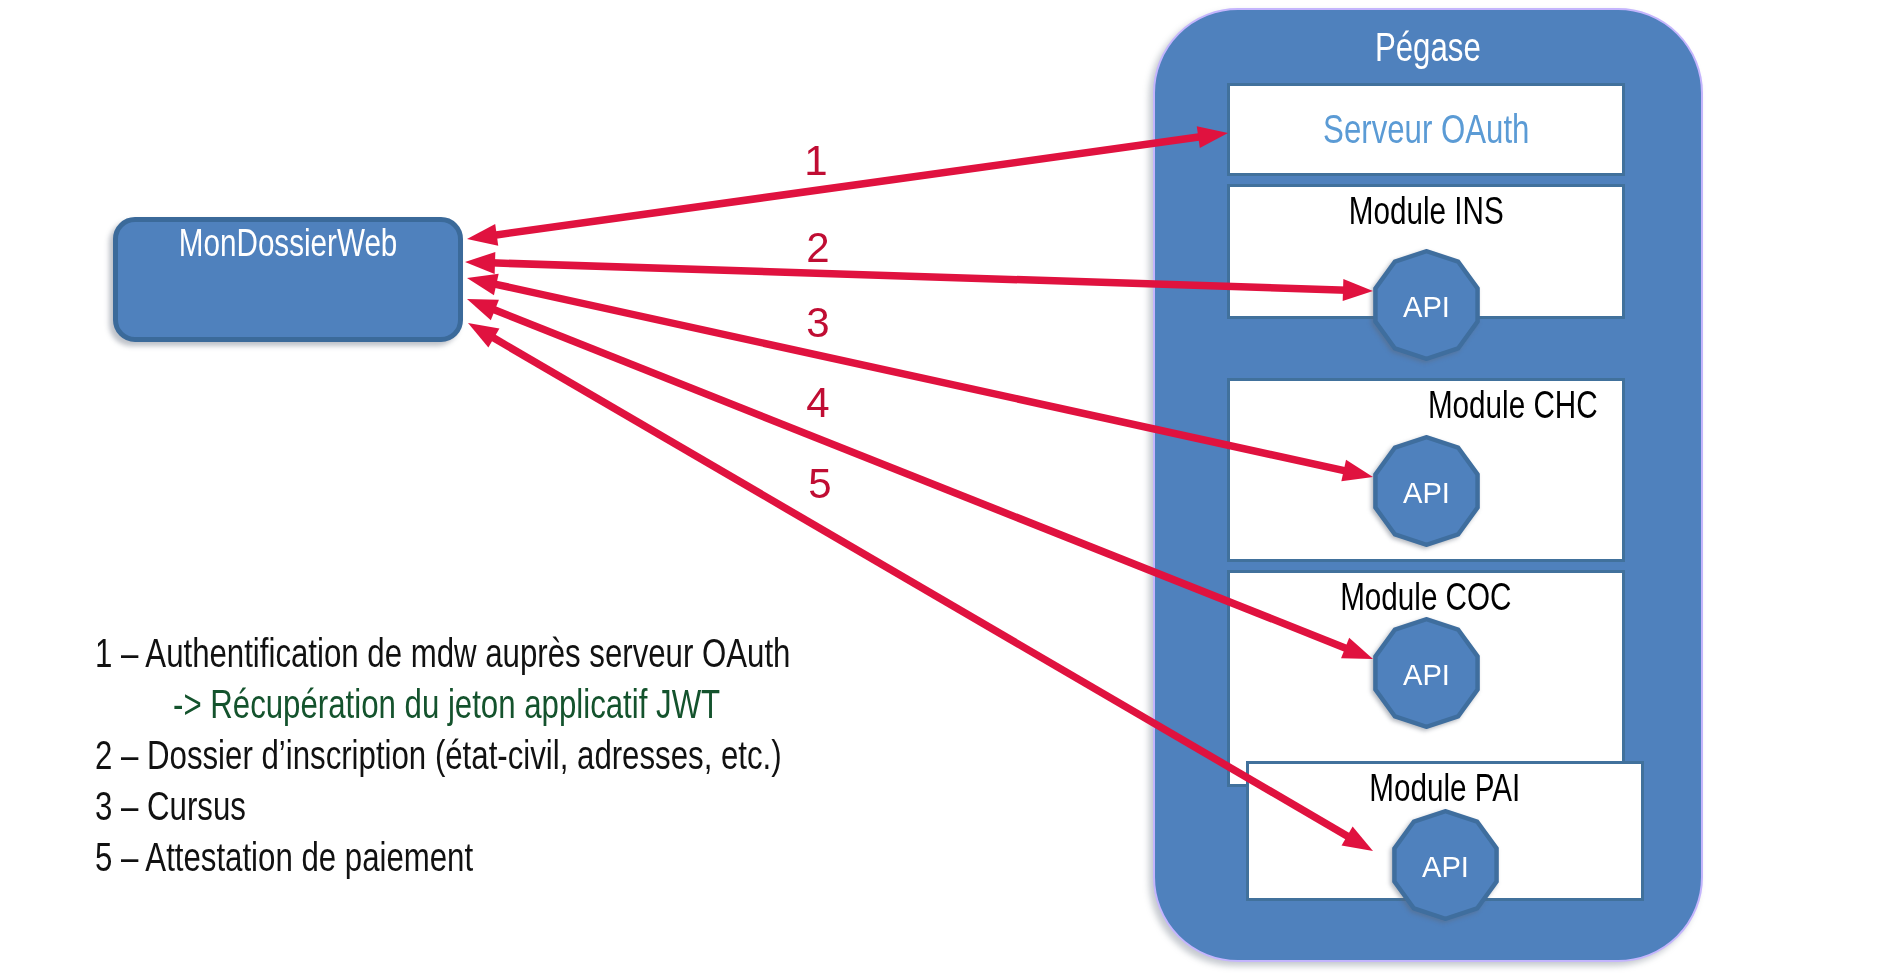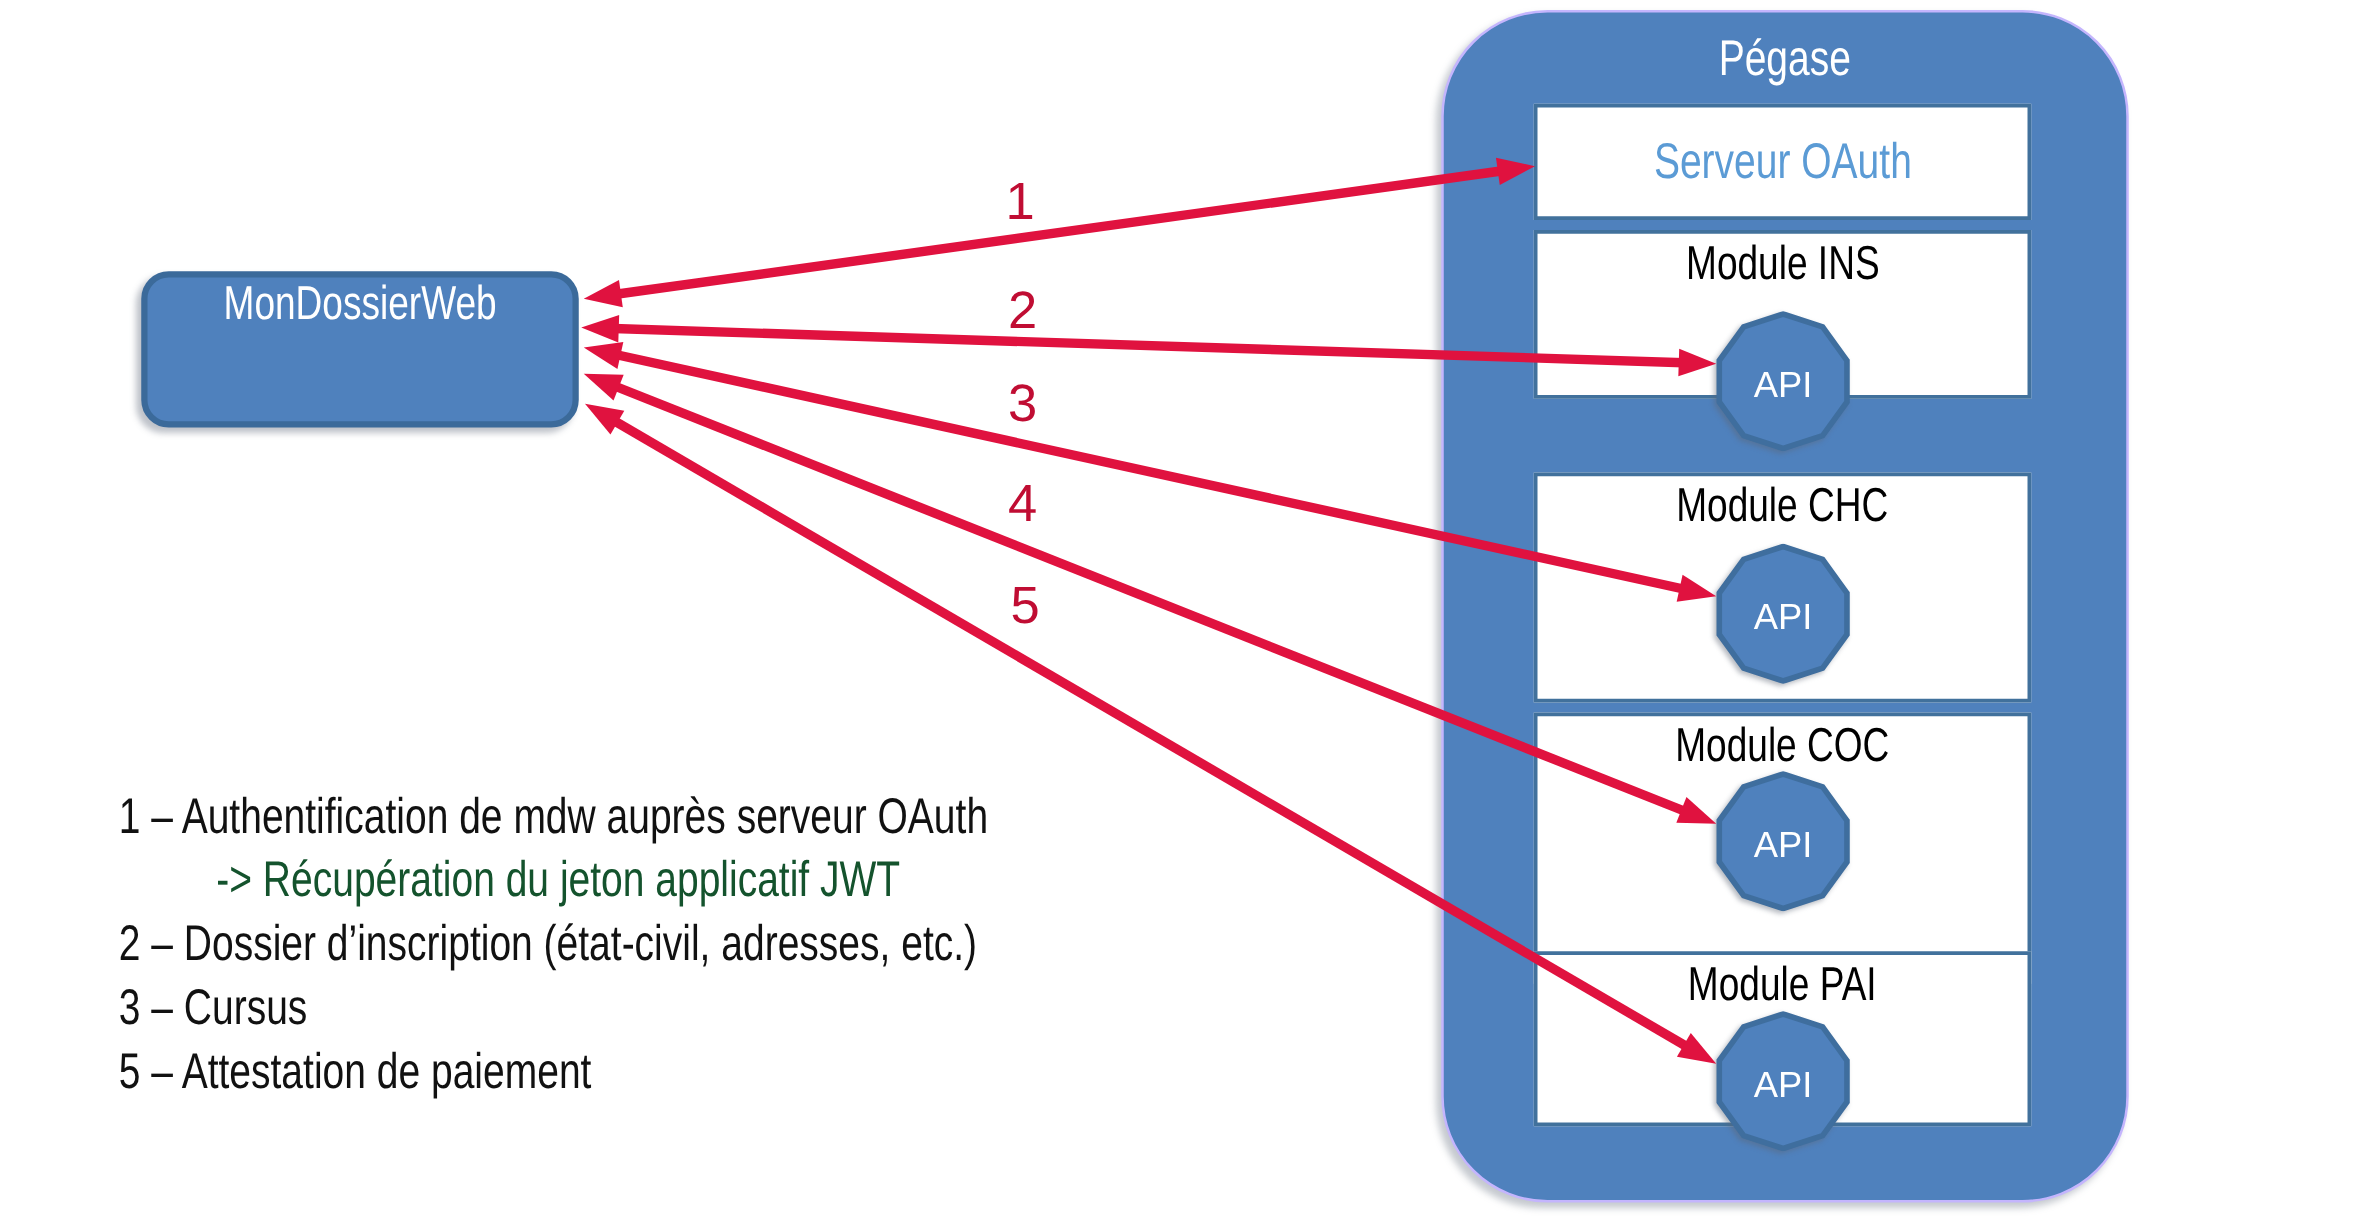--- a/index.html
+++ b/index.html
@@ -68,35 +68,35 @@
         <div class="sbox sbox-oauth" style="top: 73px; height: 93px;">
           <span class="cond oauth-text">Serveur OAuth</span>
         </div>
         <div class="sbox sbox-module" style="top: 174px; height: 135px;">
           <span class="cond module-title">Module INS</span>
           <svg viewBox="0 0 100 100" class="deca" style="top: 62px;">
             <polygon points="95.6,35.2 78.2,11.2 50,2 21.8,11.2 4.4,35.2 4.4,64.8 21.8,88.8 50,98 78.2,88.8 95.6,64.8" fill="#4F81BD" stroke="#3F6E9E" stroke-width="4"></polygon>
             <text x="50" y="61" text-anchor="middle" font-size="26" fill="#ffffff">API</text>
           </svg>
         </div>
-        <div class="sbox sbox-module" style="top: 368px; height: 184px;">
+        <div class="sbox sbox-module" style="top: 368px; height: 184px; align-items: flex-end;">
           <span class="cond module-title">Module CHC</span>
           <svg viewBox="0 0 100 100" class="deca" style="top: 54px;">
             <polygon points="95.6,35.2 78.2,11.2 50,2 21.8,11.2 4.4,35.2 4.4,64.8 21.8,88.8 50,98 78.2,88.8 95.6,64.8" fill="#4F81BD" stroke="#3F6E9E" stroke-width="4"></polygon>
             <text x="50" y="61" text-anchor="middle" font-size="26" fill="#ffffff">API</text>
           </svg>
         </div>
         <div class="sbox sbox-module" style="top: 560px; height: 217px;">
           <span class="cond module-title">Module COC</span>
           <svg viewBox="0 0 100 100" class="deca" style="top: 44px;">
             <polygon points="95.6,35.2 78.2,11.2 50,2 21.8,11.2 4.4,35.2 4.4,64.8 21.8,88.8 50,98 78.2,88.8 95.6,64.8" fill="#4F81BD" stroke="#3F6E9E" stroke-width="4"></polygon>
             <text x="50" y="61" text-anchor="middle" font-size="26" fill="#ffffff">API</text>
           </svg>
         </div>
-        <div class="sbox sbox-module" style="top: 751px; height: 140px;">
+        <div class="sbox sbox-module" style="top: 751px; height: 140px; margin-left: 19px;">
           <span class="cond module-title">Module PAI</span>
           <svg viewBox="0 0 100 100" class="deca" style="top: 45px;">
             <polygon points="95.6,35.2 78.2,11.2 50,2 21.8,11.2 4.4,35.2 4.4,64.8 21.8,88.8 50,98 78.2,88.8 95.6,64.8" fill="#4F81BD" stroke="#3F6E9E" stroke-width="4"></polygon>
             <text x="50" y="61" text-anchor="middle" font-size="26" fill="#ffffff">API</text>
           </svg>
         </div>
       </div>
   </div>
 
   <svg id="arrow-layer" class="arrow-layer" width="1900" height="973" viewBox="0 0 1900 973">

